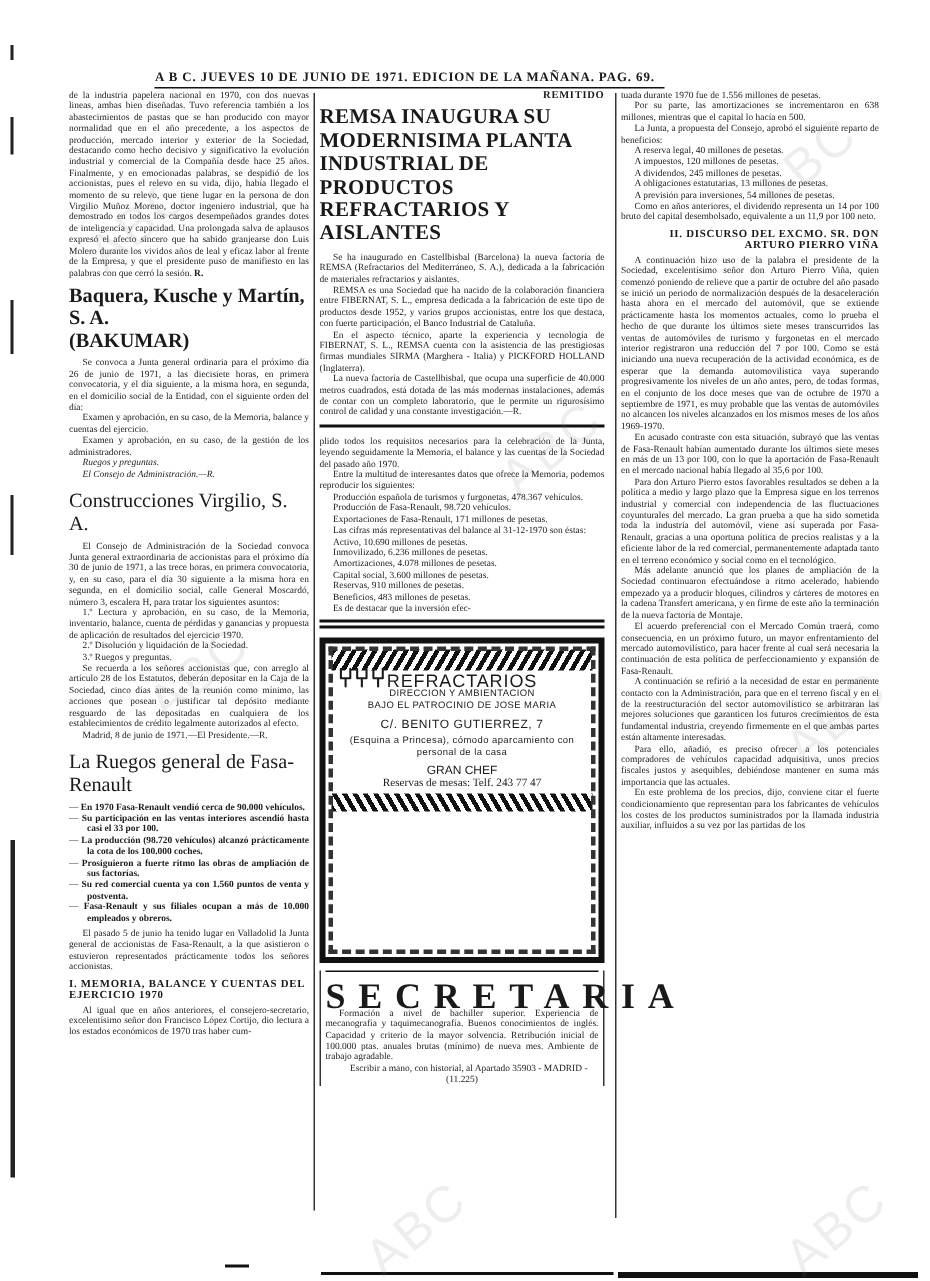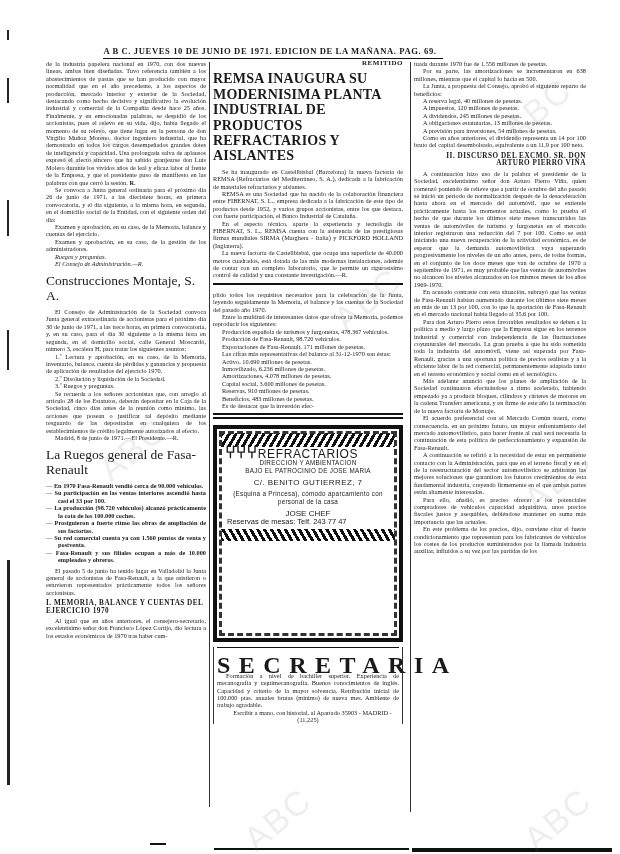--- a/index.html
+++ b/index.html
@@ -28,21 +28,21 @@
   .ad::before{content:"";position:absolute;inset:2px;border:3px dashed #333;pointer-events:none;}
   .ad .top-orn{height:14px;background:repeating-linear-gradient(120deg,#111 0 3px,#fff 3px 6px);margin:-2px -6px 4px -6px;}
   .ad .bot-orn{height:12px;background:repeating-linear-gradient(60deg,#111 0 3px,#fff 3px 6px);margin:4px -6px -2px -6px;}
   .ad .rest-label{font-family:"Liberation Sans",sans-serif;font-size:12px;text-align:center;letter-spacing:0.6px;position:relative;}
   .ad .forks{position:absolute;left:8px;top:20px;font-size:18px;font-weight:bold;}
   .ad .rest-name{font-family:"DejaVu Serif",serif;font-weight:900;font-size:14.5px;text-align:center;letter-spacing:-0.3px;margin:2px 0 6px 0;}
   .ad .small{font-family:"Liberation Sans",sans-serif;font-size:6.3px;text-align:center;line-height:8px;letter-spacing:0.3px;}
   .ad .addr{font-family:"Liberation Sans",sans-serif;font-size:8px;text-align:center;letter-spacing:0.4px;margin:4px 0 4px 0;}
   .ad .slogan{font-family:"Liberation Sans",sans-serif;font-weight:bold;font-size:8.5px;text-align:center;line-height:10px;margin-top:4px;}
   .ad .chef{font-family:"Liberation Sans",sans-serif;font-size:8px;text-align:center;margin-top:4px;}
-  .ad .phone{font-family:Liberation Sans, sans-serif;font-size:7.5px;}
+  .ad .phone{font-family:Liberation Serif, serif;font-size:7.5px;text-align:center;}
   .sec-title{font-family:"Liberation Serif",serif;font-weight:bold;font-size:24px;letter-spacing:8.5px;text-align:center;margin:5px 0 2px 0;border-top:1px solid #111;padding-top:14px;}
   .sec-body{text-indent:0;text-align:justify;}
   .sec-box{border-left:1px solid #333;border-right:1px solid #333;padding:0 3px;}
   .watermark{position:absolute;font-family:"Liberation Sans",sans-serif;font-size:34px;color:rgba(120,120,120,0.13);transform:rotate(-40deg);pointer-events:none;letter-spacing:2px;}
   .bottom-rule{position:absolute;height:3px;background:#111;top:836px;}
 </style>
 </head>
 <body>
 
 <div class="page">
@@ -55,27 +55,31 @@
 
   <div class="masthead">A B C. JUEVES 10 DE JUNIO DE 1971. EDICION DE LA MAÑANA. PAG. 69.</div>
   <div class="masthead-rule"></div>
 
   <div class="col-divider" style="left:209px;height:745px;"></div>
   <div class="col-divider" style="left:410px;height:750px;"></div>
 
   <div class="col col1">
     <p style="text-indent:0"><span>de la industria papelera nacional en 1970, con dos nuevas lineas, ambas bien diseñadas. Tuvo referencia también a los abastecimientos de pastas que se han producido con mayor normalidad que en el año precedente, a los aspectos de producción, mercado interior y exterior de la Sociedad, destacando como hecho decisivo y significativo la evolución industrial y comercial de la Compañía desde hace 25 años. Finalmente, y en emocionadas palabras, se despidió de los accionistas, pues el relevo en su vida, dijo, había llegado el momento de su relevo, que tiene lugar en la persona de don Virgilio Muñoz Moreno, doctor ingeniero industrial, que ha demostrado en todos los cargos desempeñados grandes dotes de inteligencia y capacidad. Una prolongada salva de aplausos expresó el afecto sincero que ha sabido granjearse don Luis Molero durante los vividos años de leal y eficaz labor al frente de la Empresa, y que el presidente puso de manifiesto en las palabras con que cerró la sesión.</span> <b>R.</b></p>
 
+    <h2 class="head h-bakumar">
+      <span>Baquera, Kusche y Martín, S. A.</span><br>
+      <span>(BAKUMAR)</span>
+    </h2>
     <p>Se convoca a Junta general ordinaria para el próximo día 26 de junio de 1971, a las diecisiete horas, en primera convocatoria, y el día siguiente, a la misma hora, en segunda, en el domicilio social de la Entidad, con el siguiente orden del día:</p>
     <p>Examen y aprobación, en su caso, de la Memoria, balance y cuentas del ejercicio.</p>
     <p>Examen y aprobación, en su caso, de la gestión de los administradores.</p>
     <p style="font-style:italic">Ruegos y preguntas.</p>
     <p style="font-style:italic">El Consejo de Administración.—R.</p>
 
-    <h2 class="head h-bakumar" style="font-weight:normal;margin-top:7px">Construcciones Montaje, S. A.</h2>
+    <h2 class="head h-bakumar" style="font-weight:normal;margin-top:7px">Construcciones Virgilio, S. A.</h2>
     <p>El Consejo de Administración de la Sociedad convoca Junta general extraordinaria de accionistas para el próximo día 30 de junio de 1971, a las trece horas, en primera convocatoria, y, en su caso, para el día 30 siguiente a la misma hora en segunda, en el domicilio social, calle General Moscardó, número 3, escalera H, para tratar los siguientes asuntos:</p>
     <p>1.º Lectura y aprobación, en su caso, de la Memoria, inventario, balance, cuenta de pérdidas y ganancias y propuesta de aplicación de resultados del ejercicio 1970.</p>
     <p>2.º Disolución y liquidación de la Sociedad.</p>
     <p>3.º Ruegos y preguntas.</p>
     <p>Se recuerda a los señores accionistas que, con arreglo al artículo 28 de los Estatutos, deberán depositar en la Caja de la Sociedad, cinco días antes de la reunión como mínimo, las acciones que posean o justificar tal depósito mediante resguardo de las depositadas en cualquiera de los establecimientos de crédito legalmente autorizados al efecto.</p>
     <p>Madrid, 8 de junio de 1971.—El Presidente.—R.</p>
 
     <h2 class="head h-bakumar" style="font-weight:normal;margin-top:7px">La Ruegos general de Fasa-Renault</h2>
     <ul class="bullets">
       <li>— <b>En 1970 Fasa-Renault vendió cerca de 90.000 vehículos.</b></li>
@@ -116,21 +120,21 @@
     <div class="double-rule"></div>
 
     <div class="ad">
       <div class="top-orn"></div>
       <span class="forks">⑂⑂⑂</span>
       <div class="rest-label">REFRACTARIOS</div>
       <div class="small">DIRECCION Y AMBIENTACION</div>
       <div class="small">BAJO EL PATROCINIO DE JOSE MARIA</div>
       <div class="addr">C/. BENITO GUTIERREZ, 7</div>
       <div class="small">(Esquina a Princesa), cómodo aparcamiento con personal de la casa</div>
-      <div class="chef">JOSE CHEF</div>
+      <div class="chef">GRAN CHEF</div>
       <div class="phone">Reservas de mesas: Telf. 243 77 47</div>
       <div class="bot-orn"></div>
     </div>
 
     <div class="sec-box">
       <div class="sec-title">SECRETARIA</div>
       <p class="sec-body">Formación a nivel de bachiller superior. Experiencia de mecanografía y taquimecanografía. Buenos conocimientos de inglés. Capacidad y criterio de la mayor solvencia. Retribución inicial de 100.000 ptas. anuales brutas (mínimo) de nueva mes. Ambiente de trabajo agradable.</p>
       <p class="sec-body" style="text-align:center">Escribir a mano, con historial, al Apartado 35903 - MADRID - (11.225)</p>
     </div>
   </div>

